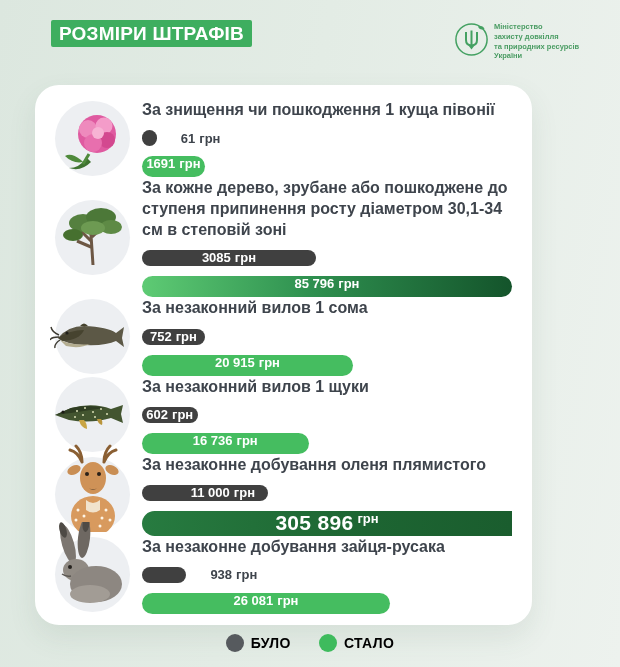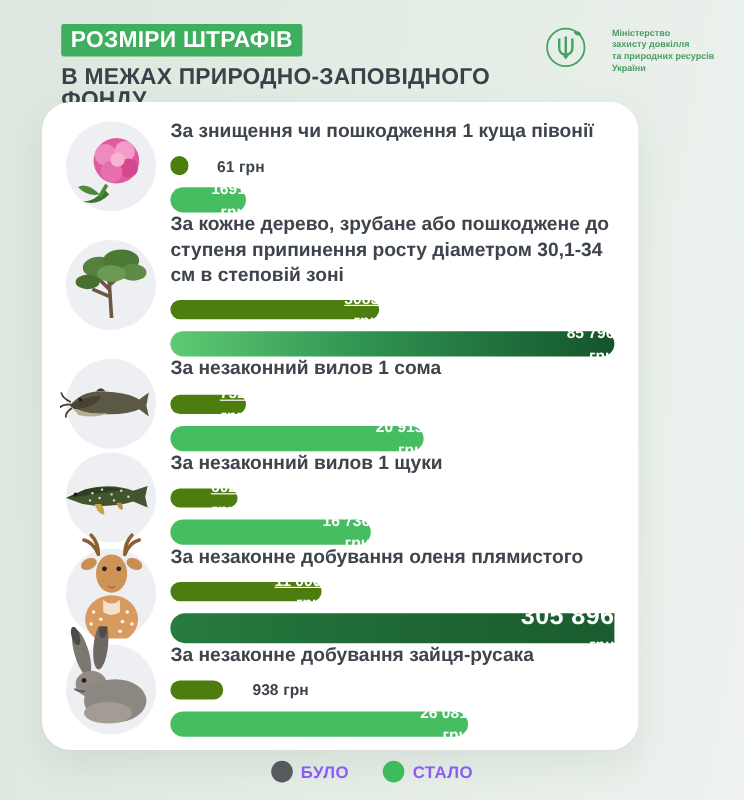--- a/index.html
+++ b/index.html
@@ -7,62 +7,61 @@
     width:620px;height:667px;position:relative;overflow:hidden;
     font-family:"Liberation Sans", sans-serif;
     background:linear-gradient(100deg,#dce7df 0%,#e3ece5 45%,#edf2ee 100%);
   }
   
   .header{position:absolute;left:35px;top:20px;right:16px;display:flex;justify-content:space-between;align-items:flex-start;}
   .title-block{color:#3c4149;font-weight:700;font-size:19px;line-height:1.0;letter-spacing:.2px;margin-left:16px;}
   .title-line1{display:flex;align-items:center;gap:7px;}
   .badge{background:#3eae5f;color:#fff;padding:4px 8px;border-radius:2px;font-weight:700;}
   .title-line2{margin-top:8px;}
-  .ministry{display:flex;align-items:center;gap:21px;width:150px;flex:none;margin-top:2px;}
+  .ministry{display:flex;align-items:center;gap:5px;width:150px;flex:none;margin-top:2px;}
   .ministry-text{font-size:7.5px;line-height:1.3;color:#4a9c63;font-weight:700;}
   
   .card{
     position:absolute;left:35px;top:85px;width:497px;height:540px;box-sizing:border-box;
     background:#fff;border-radius:24px;padding:14px 20px;
     box-shadow:0 12px 28px rgba(70,100,80,.10);
     display:flex;flex-direction:column;justify-content:space-between;
   }
   .row{display:flex;align-items:center;gap:12px;}
   .avatar{width:75px;height:75px;border-radius:50%;background:#edeff2;flex:none;
     display:flex;align-items:center;justify-content:center;position:relative;overflow:visible;}
   .avatar svg{display:block;}
   .content{flex:1;min-width:0;}
   .row-label{font-size:16px;font-weight:700;color:#3e444c;line-height:1.32;margin-bottom:7px;}
   .bar-line{display:flex;align-items:center;gap:24px;margin-top:10px;}
-  .bar{height:17px;border-radius:11px;display:flex;align-items:flex-end;justify-content:center;
-       gap:4px;color:#fff;font-weight:700;font-size:13px;white-space:nowrap;box-sizing:border-box;flex-direction:column;}
-  .bar.was{background:#4d7c0f;height:16px;text-decoration:underline;}
+  .bar{height:17px;border-radius:11px;display:flex;align-items:flex-start;justify-content:center;
+       gap:4px;color:#fff;font-weight:700;font-size:13px;white-space:nowrap;box-sizing:border-box;}
+  .bar.was{background:#404040;height:16px;}
   .bar.now{background:#45bd60;height:21px;}
   .bar.now.gradient{background:linear-gradient(90deg,#5ecb74 0%,#2f9150 45%,#14542b 100%);}
   .bar.now.dark{background:linear-gradient(90deg,#277b40 0%,#1d6532 60%,#1a5d2e 100%);
        height:25px;border-radius:13px 0 0 13px;}
   .bar.dot{border-radius:8px;}
   .outside-label{display:flex;gap:4px;font-size:13px;font-weight:700;color:#3e444c;}
   .amt-big{font-size:21px;letter-spacing:.3px;}
   
   .legend{position:absolute;left:0;right:0;top:634px;display:flex;justify-content:center;gap:28px;}
-  .legend-item{display:flex;align-items:center;gap:7px;font-size:14px;font-weight:700;color:#8b5cf6;letter-spacing:.4px;}
+  .legend-item{display:flex;align-items:center;gap:7px;font-size:14px;font-weight:700;color:#000000;letter-spacing:.4px;}
   .legend-dot{width:18px;height:18px;border-radius:50%;}
   .legend-dot.was{background:#565a5e;}
   .legend-dot.now{background:#3ebb5d;}
 </style>
 </head>
 <body>
 
 <div class="header">
   <div class="title-block">
     <div class="title-line1">
       <span class="badge">РОЗМІРИ ШТРАФІВ</span>
     </div>
-    <div class="title-line2">В МЕЖАХ ПРИРОДНО-ЗАПОВІДНОГО ФОНДУ</div>
   </div>
   <div class="ministry">
     <span>
       <svg width="35" height="35" viewBox="0 0 35 35">
         <circle cx="17.5" cy="17.5" r="15.6" fill="none" stroke="#44a162" stroke-width="1.5"></circle>
         <path d="M12 10 v8 c0 3.4 2.3 5.4 5.5 5.4 s5.5 -2 5.5 -5.4 v-8" fill="none" stroke="#44a162" stroke-width="2"></path>
         <path d="M17.5 8.5 v15" stroke="#44a162" stroke-width="2"></path>
         <path d="M17.5 27.5 l-2.6 -3.4 h5.2 z" fill="#44a162"></path>
         <path d="M24 4.5 q5 -1.5 6.5 2.5 q-5 1.8 -6.5 -2.5 z" fill="#44a162"></path>
       </svg>

